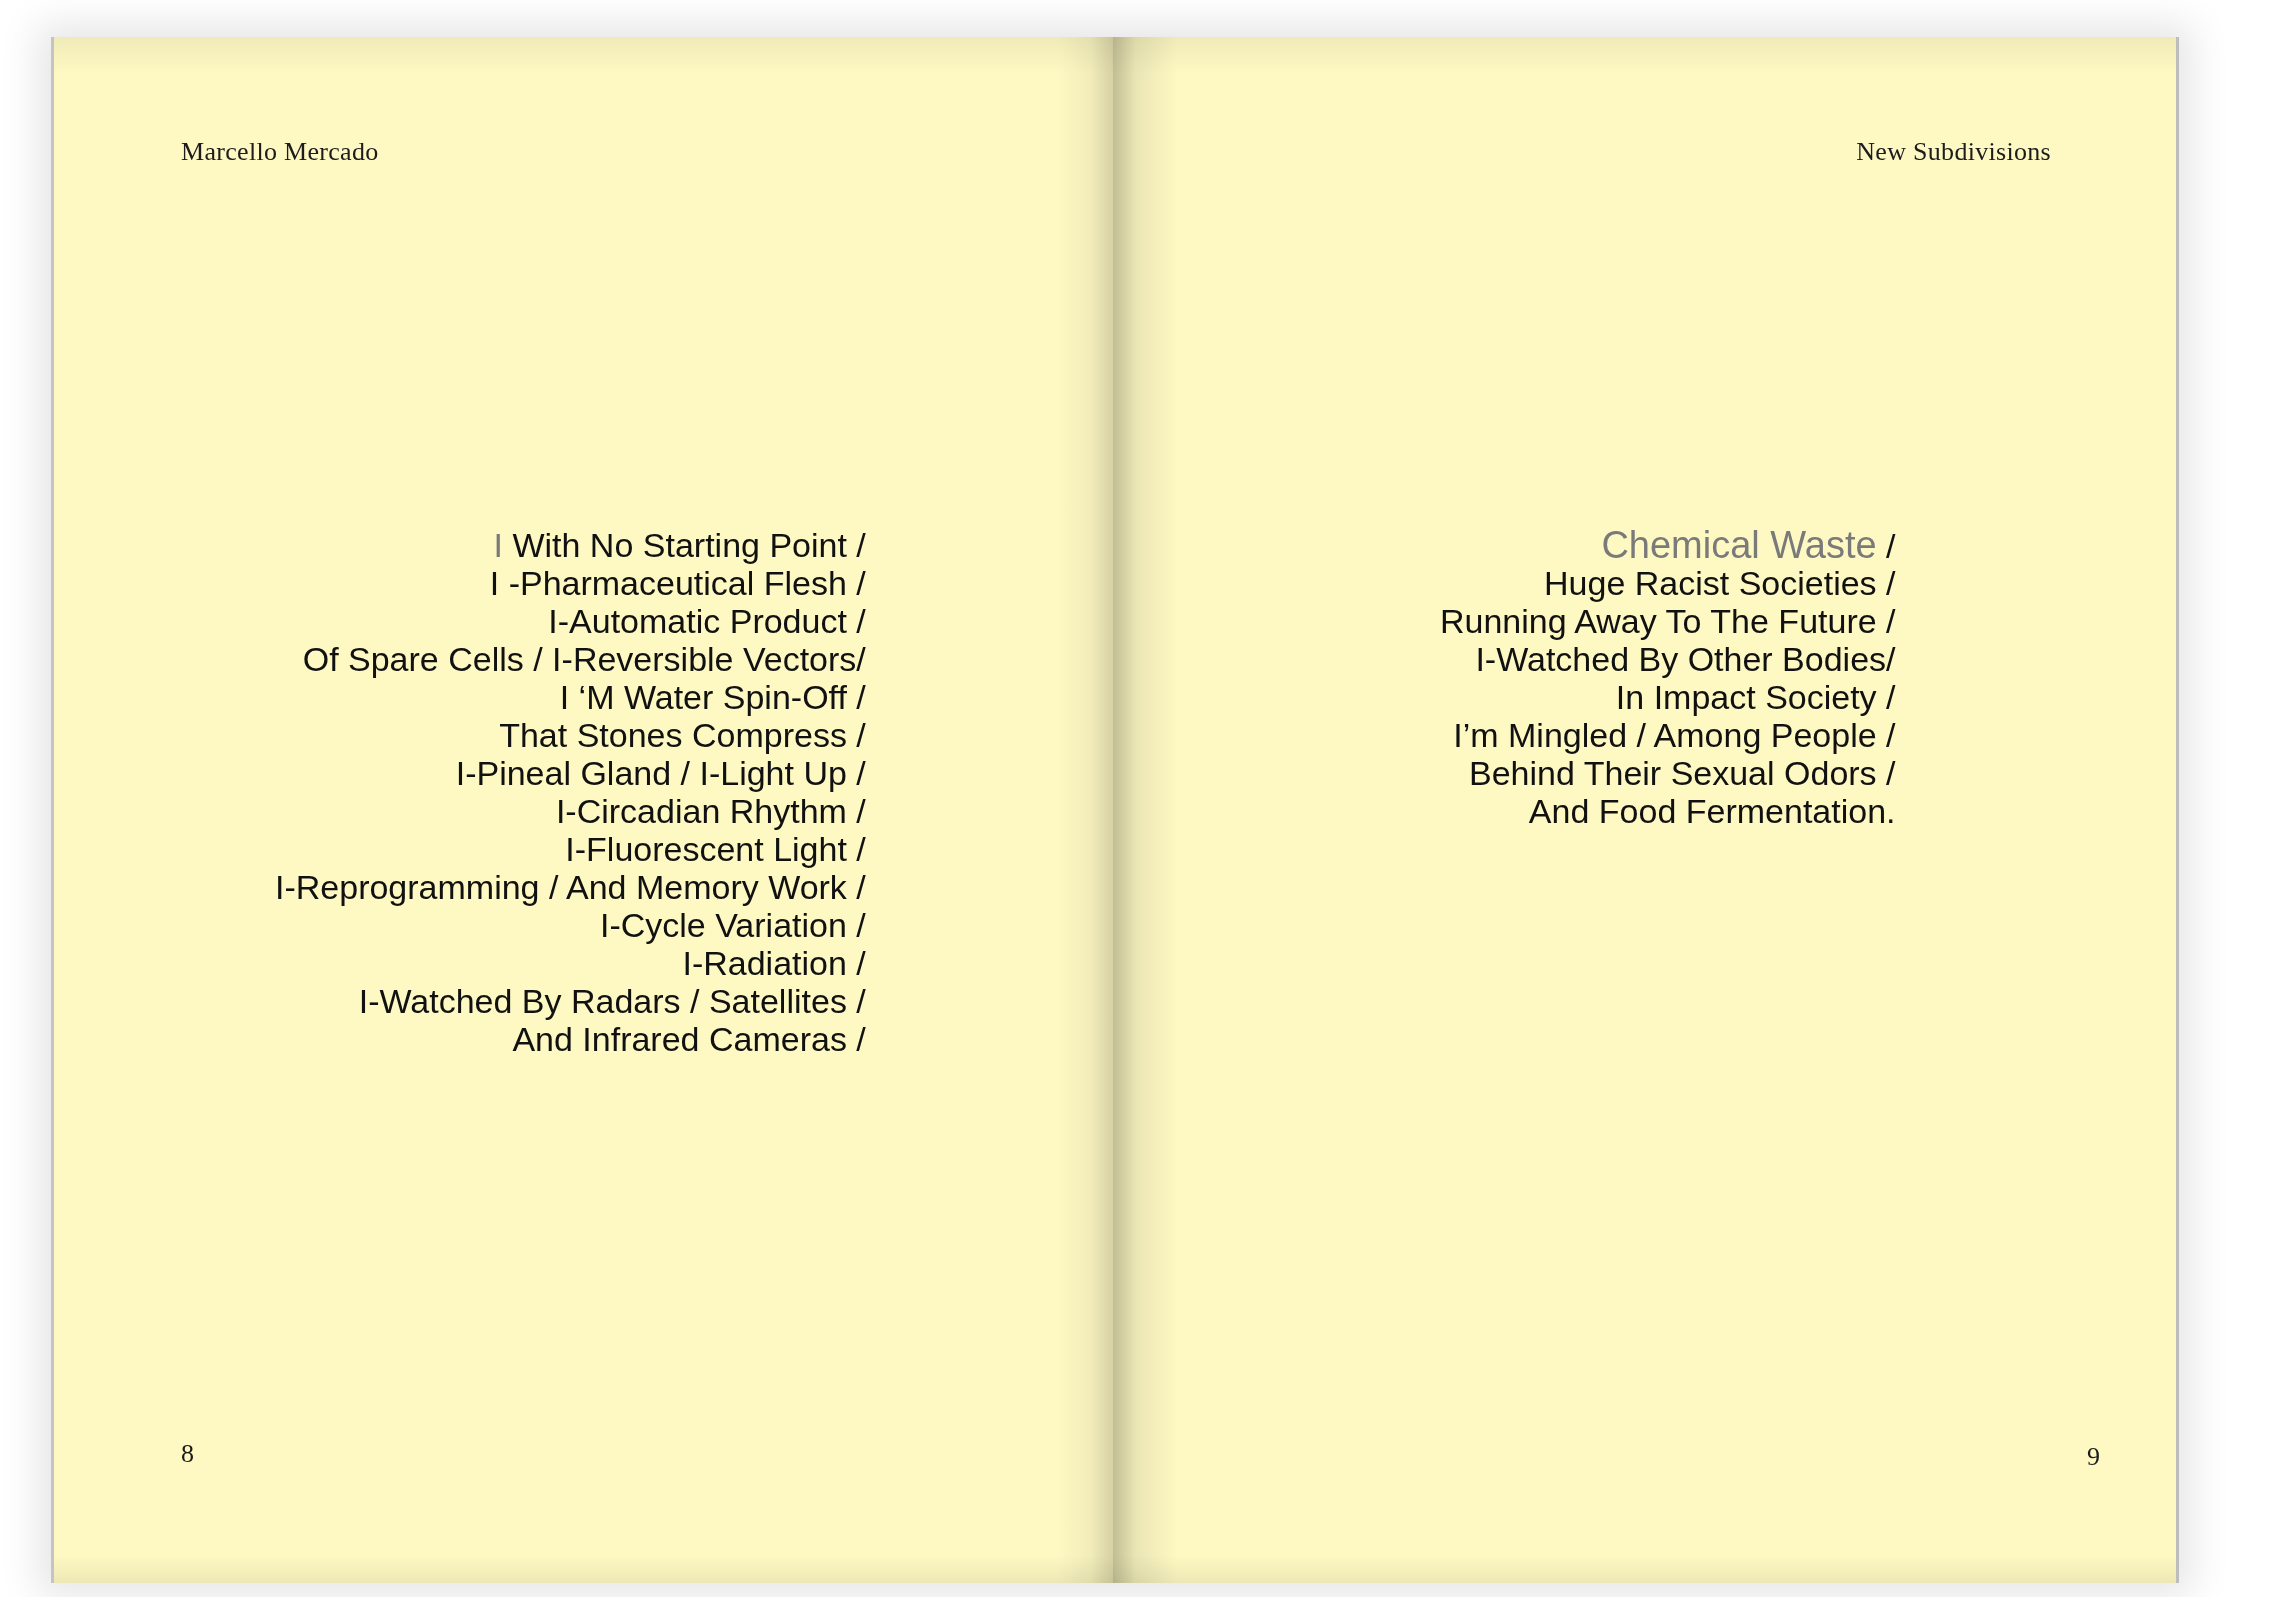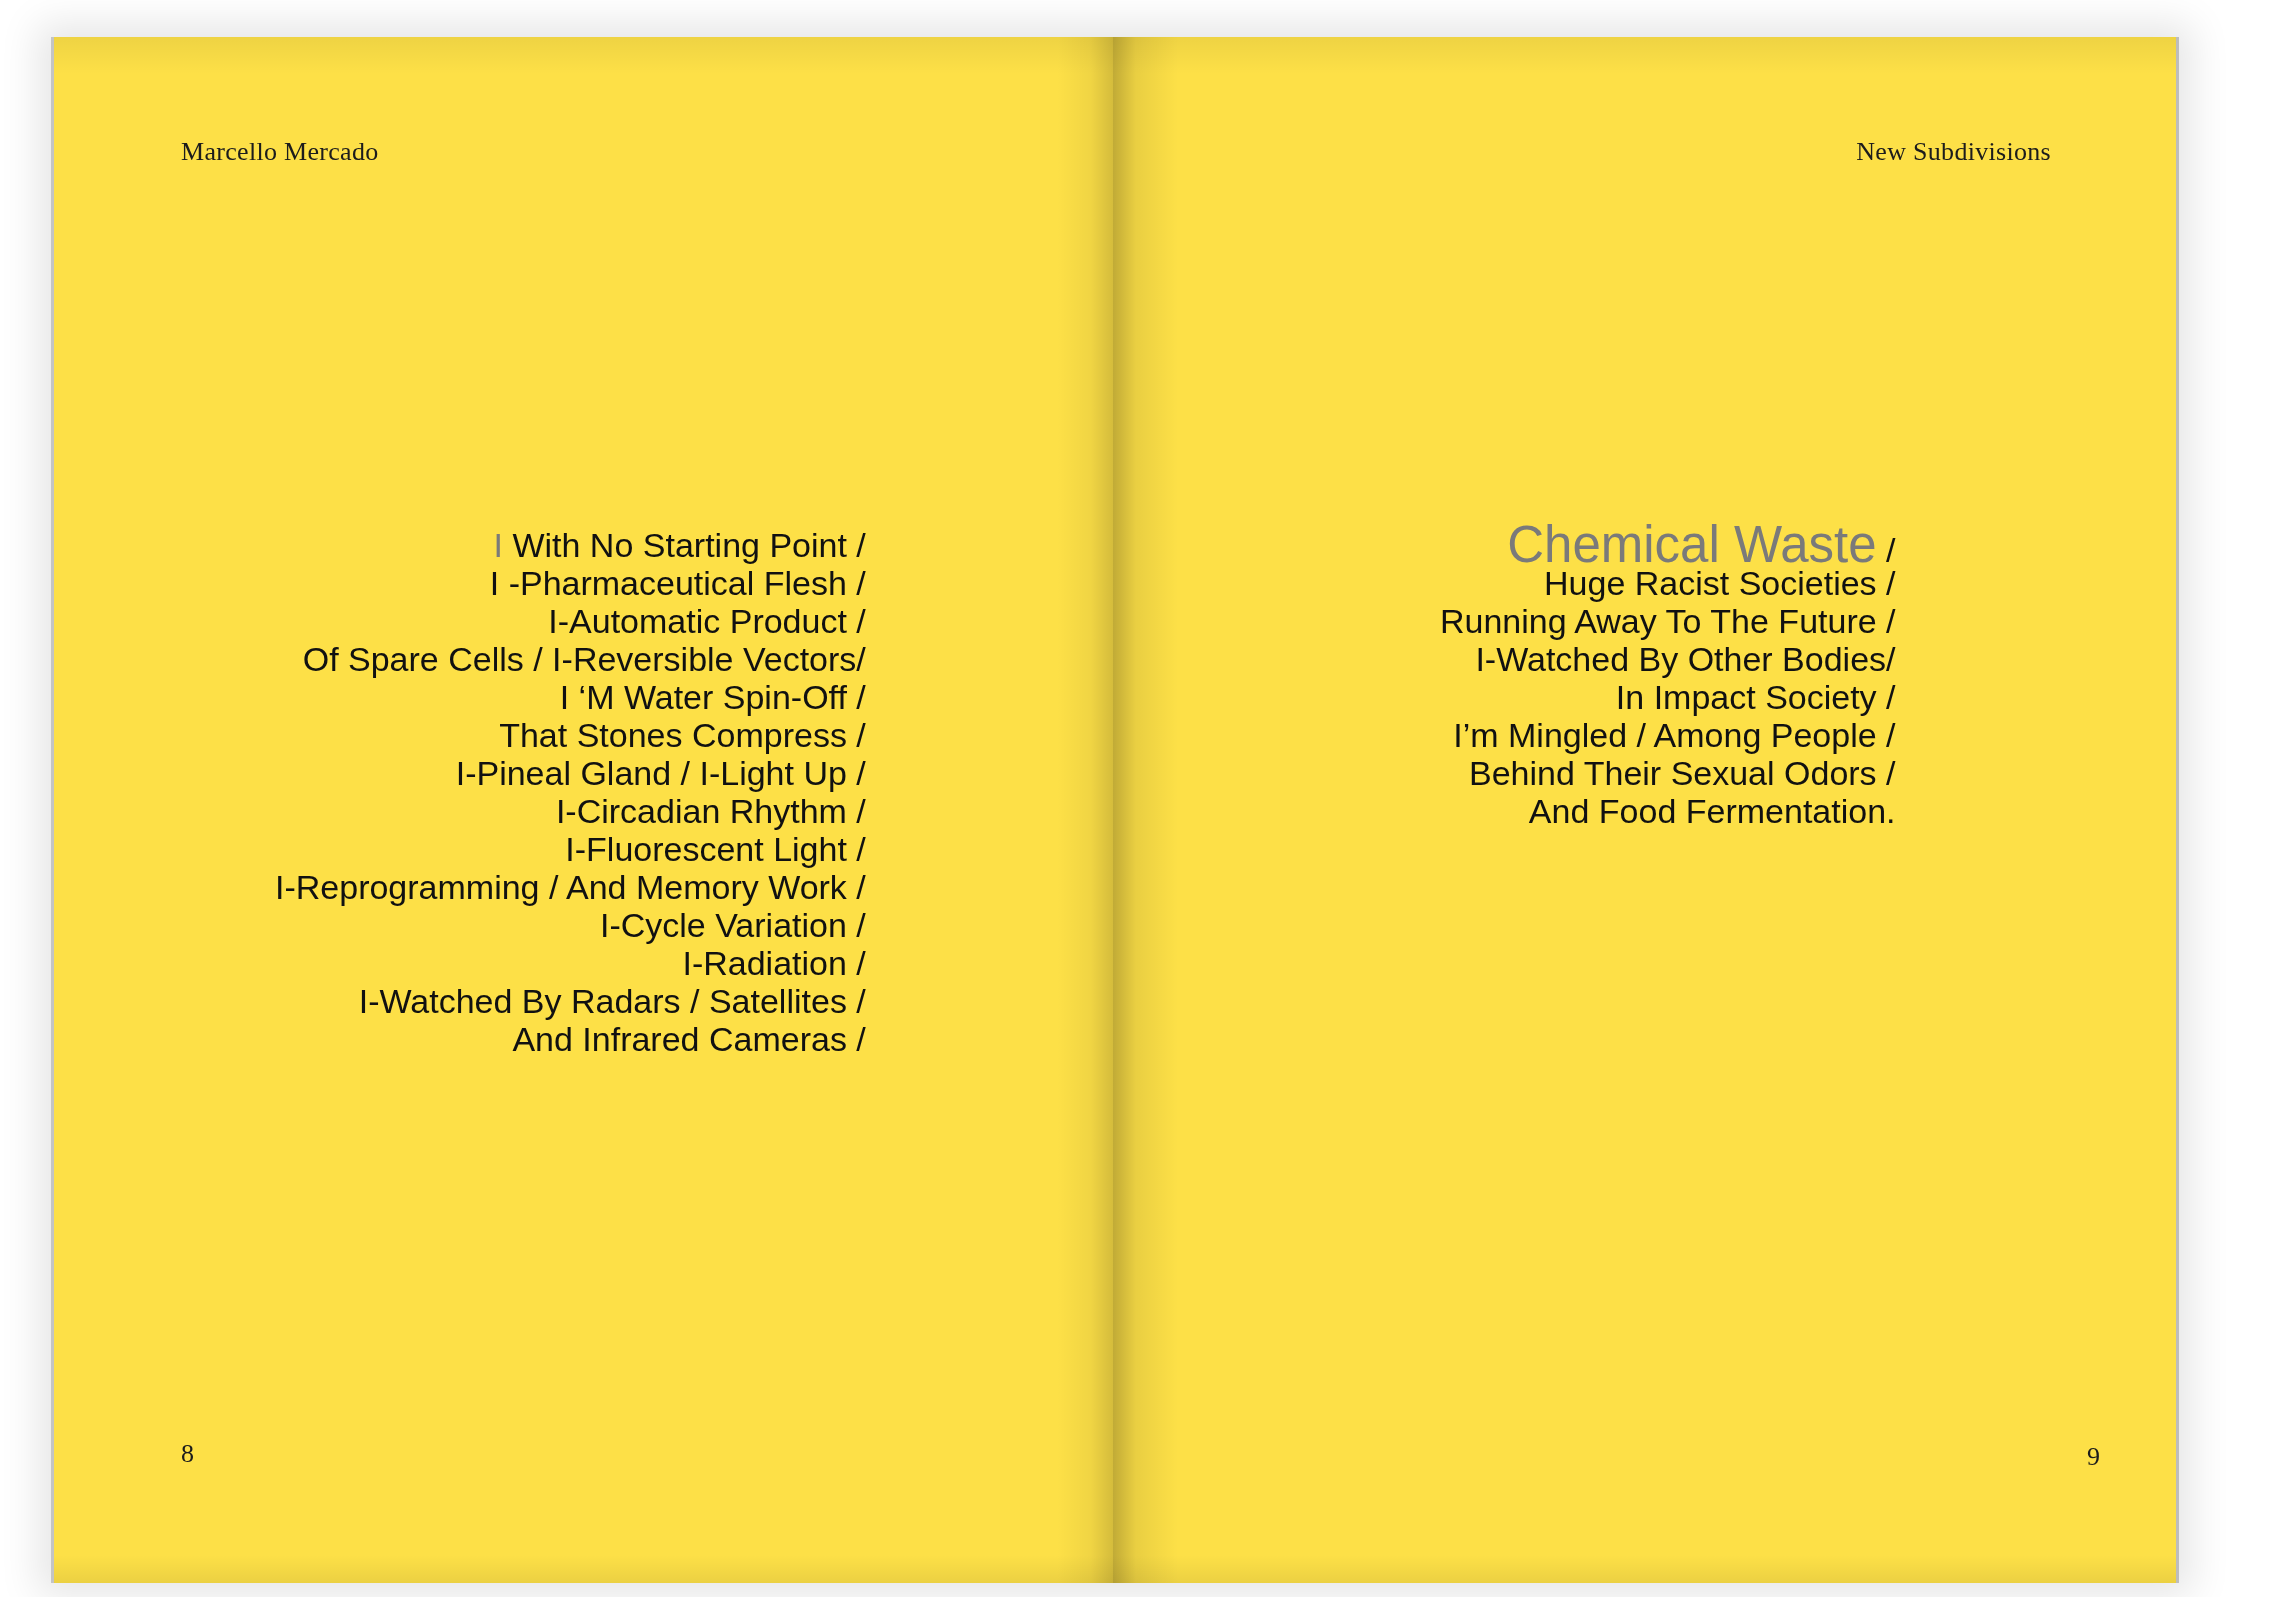--- a/index.html
+++ b/index.html
@@ -18,21 +18,21 @@
     left: 51px;
     top: 37px;
     width: 2128px;
     height: 1546px;
     box-shadow: 0 0 37px 13px rgba(0,0,0,0.10);
   }
   .page {
     position: absolute;
     top: 0;
     height: 1546px;
-    background: #fde047;
+    background: #fef9c3;
     overflow: hidden;
   }
   .page-left {
     left: 0;
     width: 1062px;
     border-left: 3.7px solid #c4c4c4;
     box-sizing: border-box;
   }
   .page-right {
     left: 1062px;
@@ -106,21 +106,21 @@
   .page-right .poem { left: 327px; top: 489px; }
   .poem .line {
     display: block;
     height: 38px;
     text-align: right;
   }
   .poem .accent {
     color: #7a7a7a;
   }
   .poem .title-line .accent {
-    font-size: 51px;
+    font-size: 38px;
   }
 </style>
 </head>
 <body>
 
 <div class="spread">
 
   <div class="page page-left">
     <div class="gutter-shade-left"></div>
     <div class="running-head">Marcello Mercado</div>

